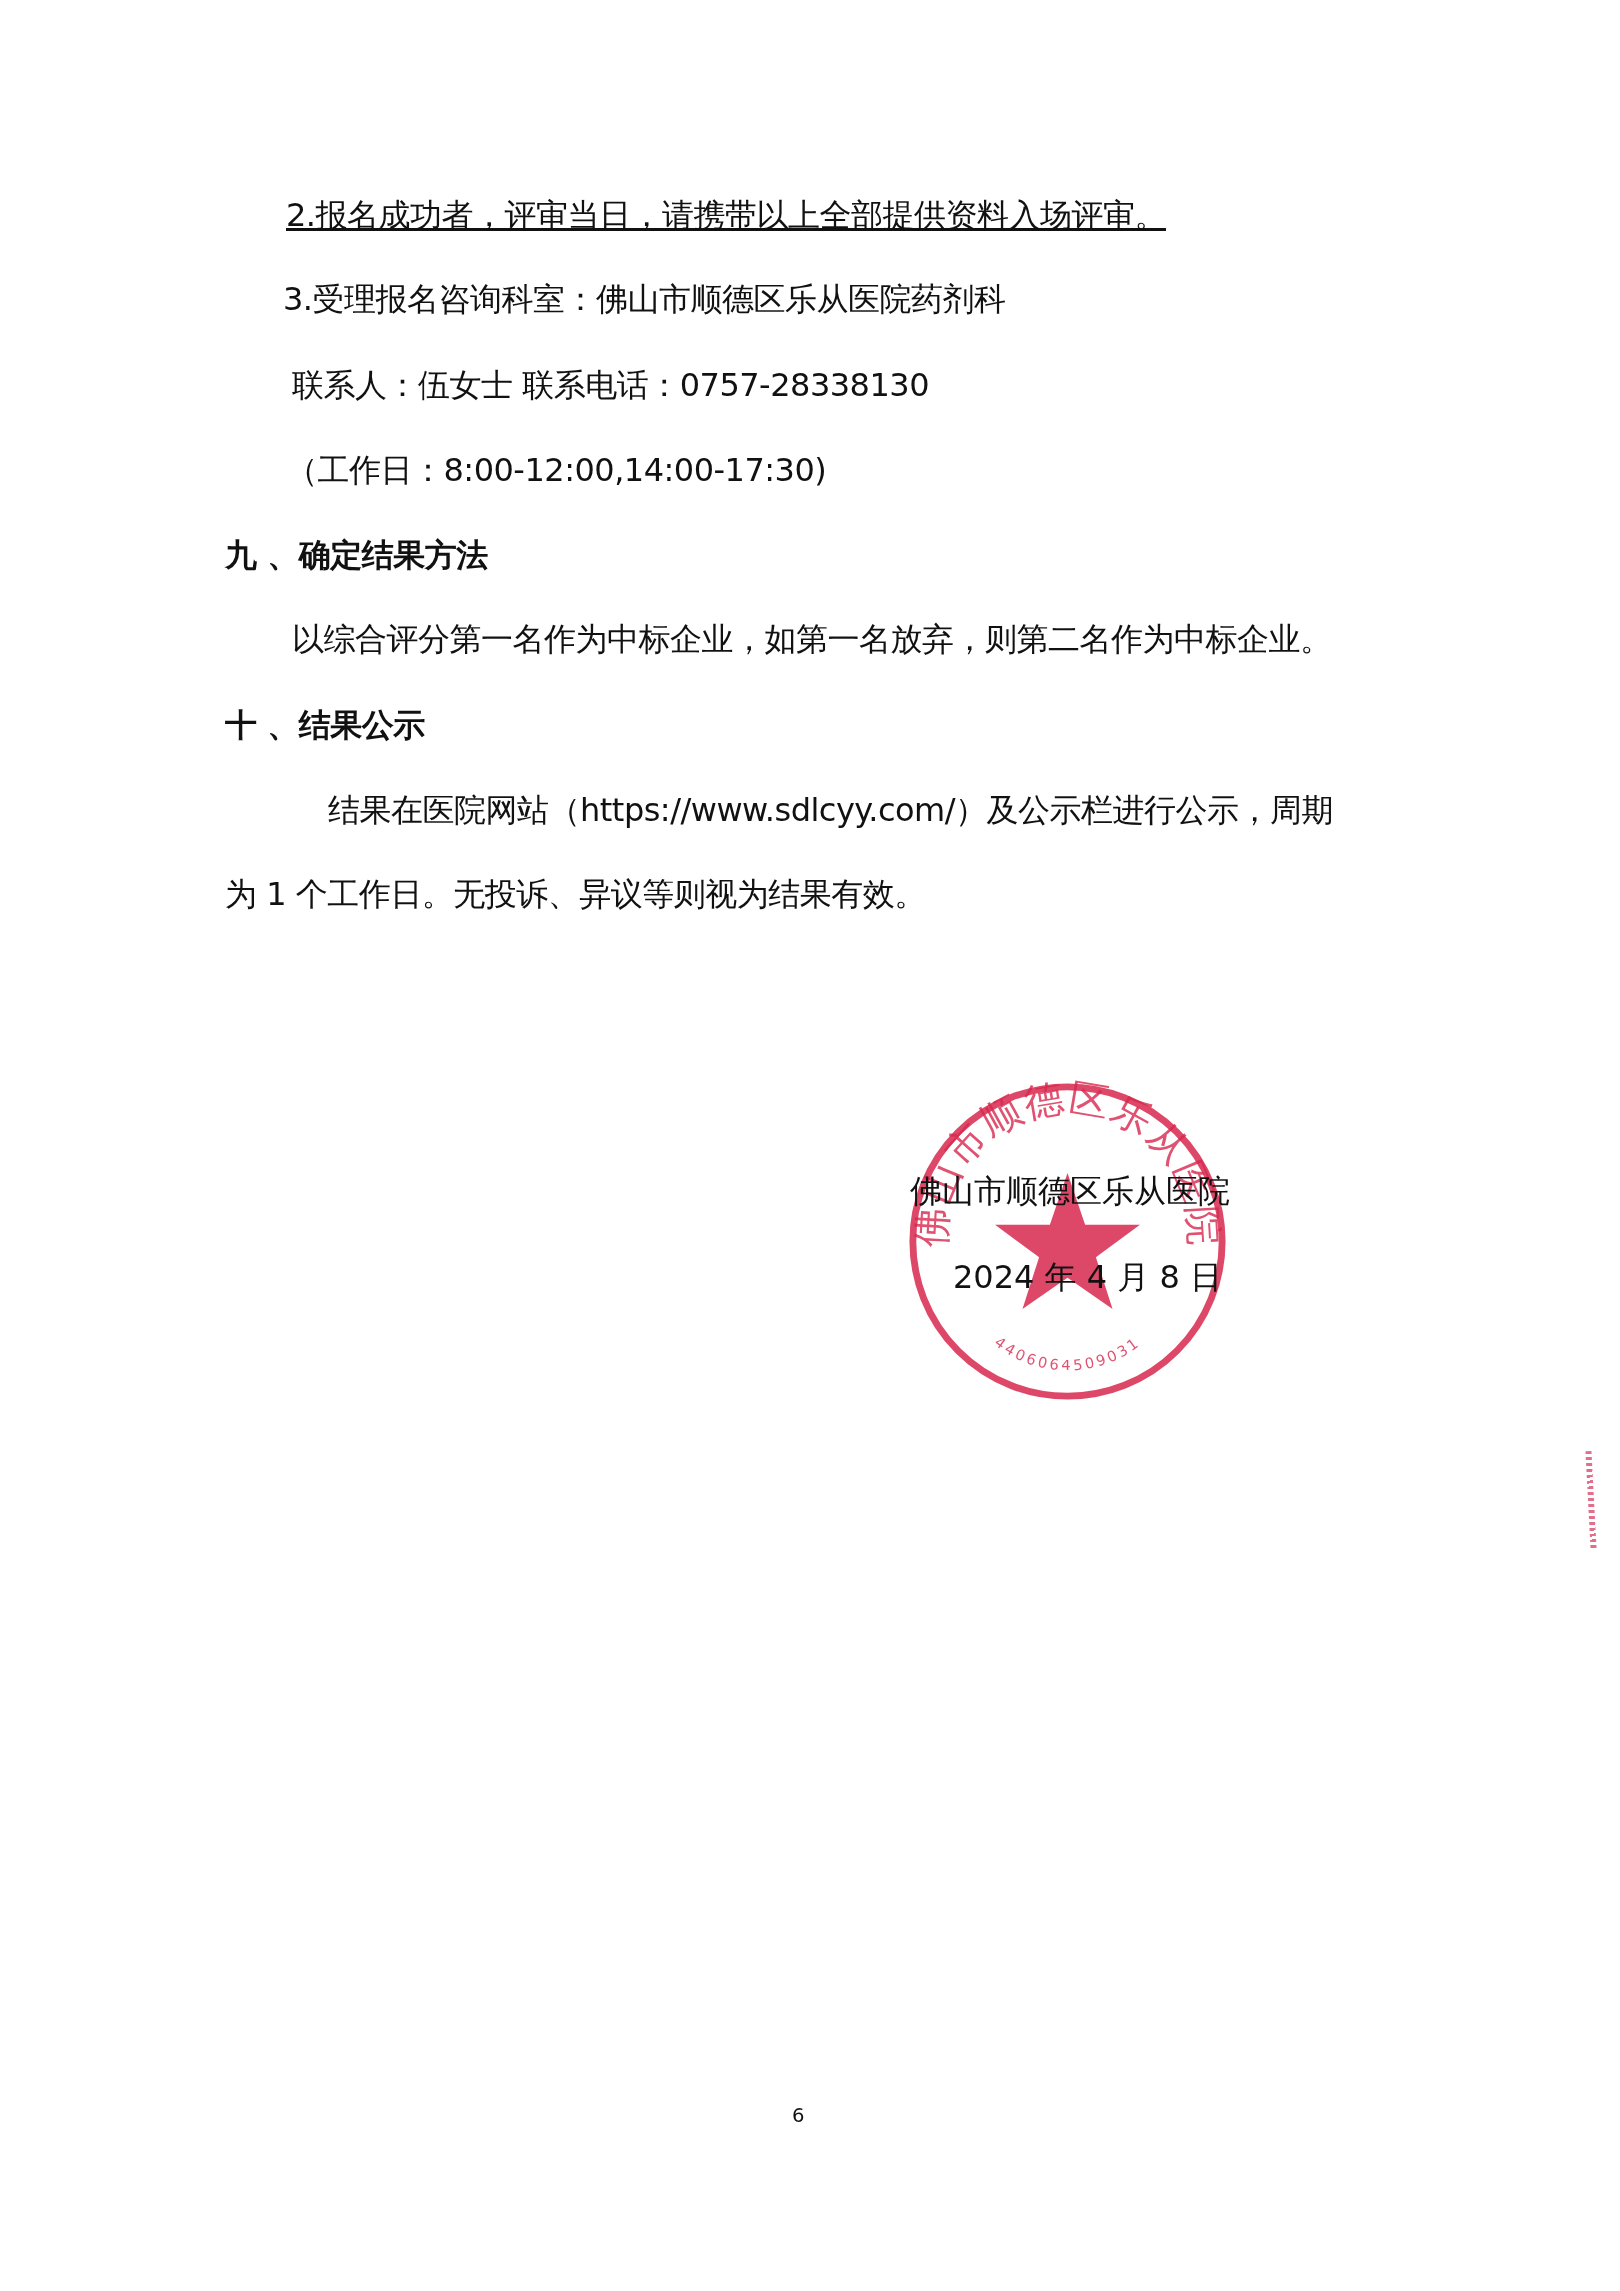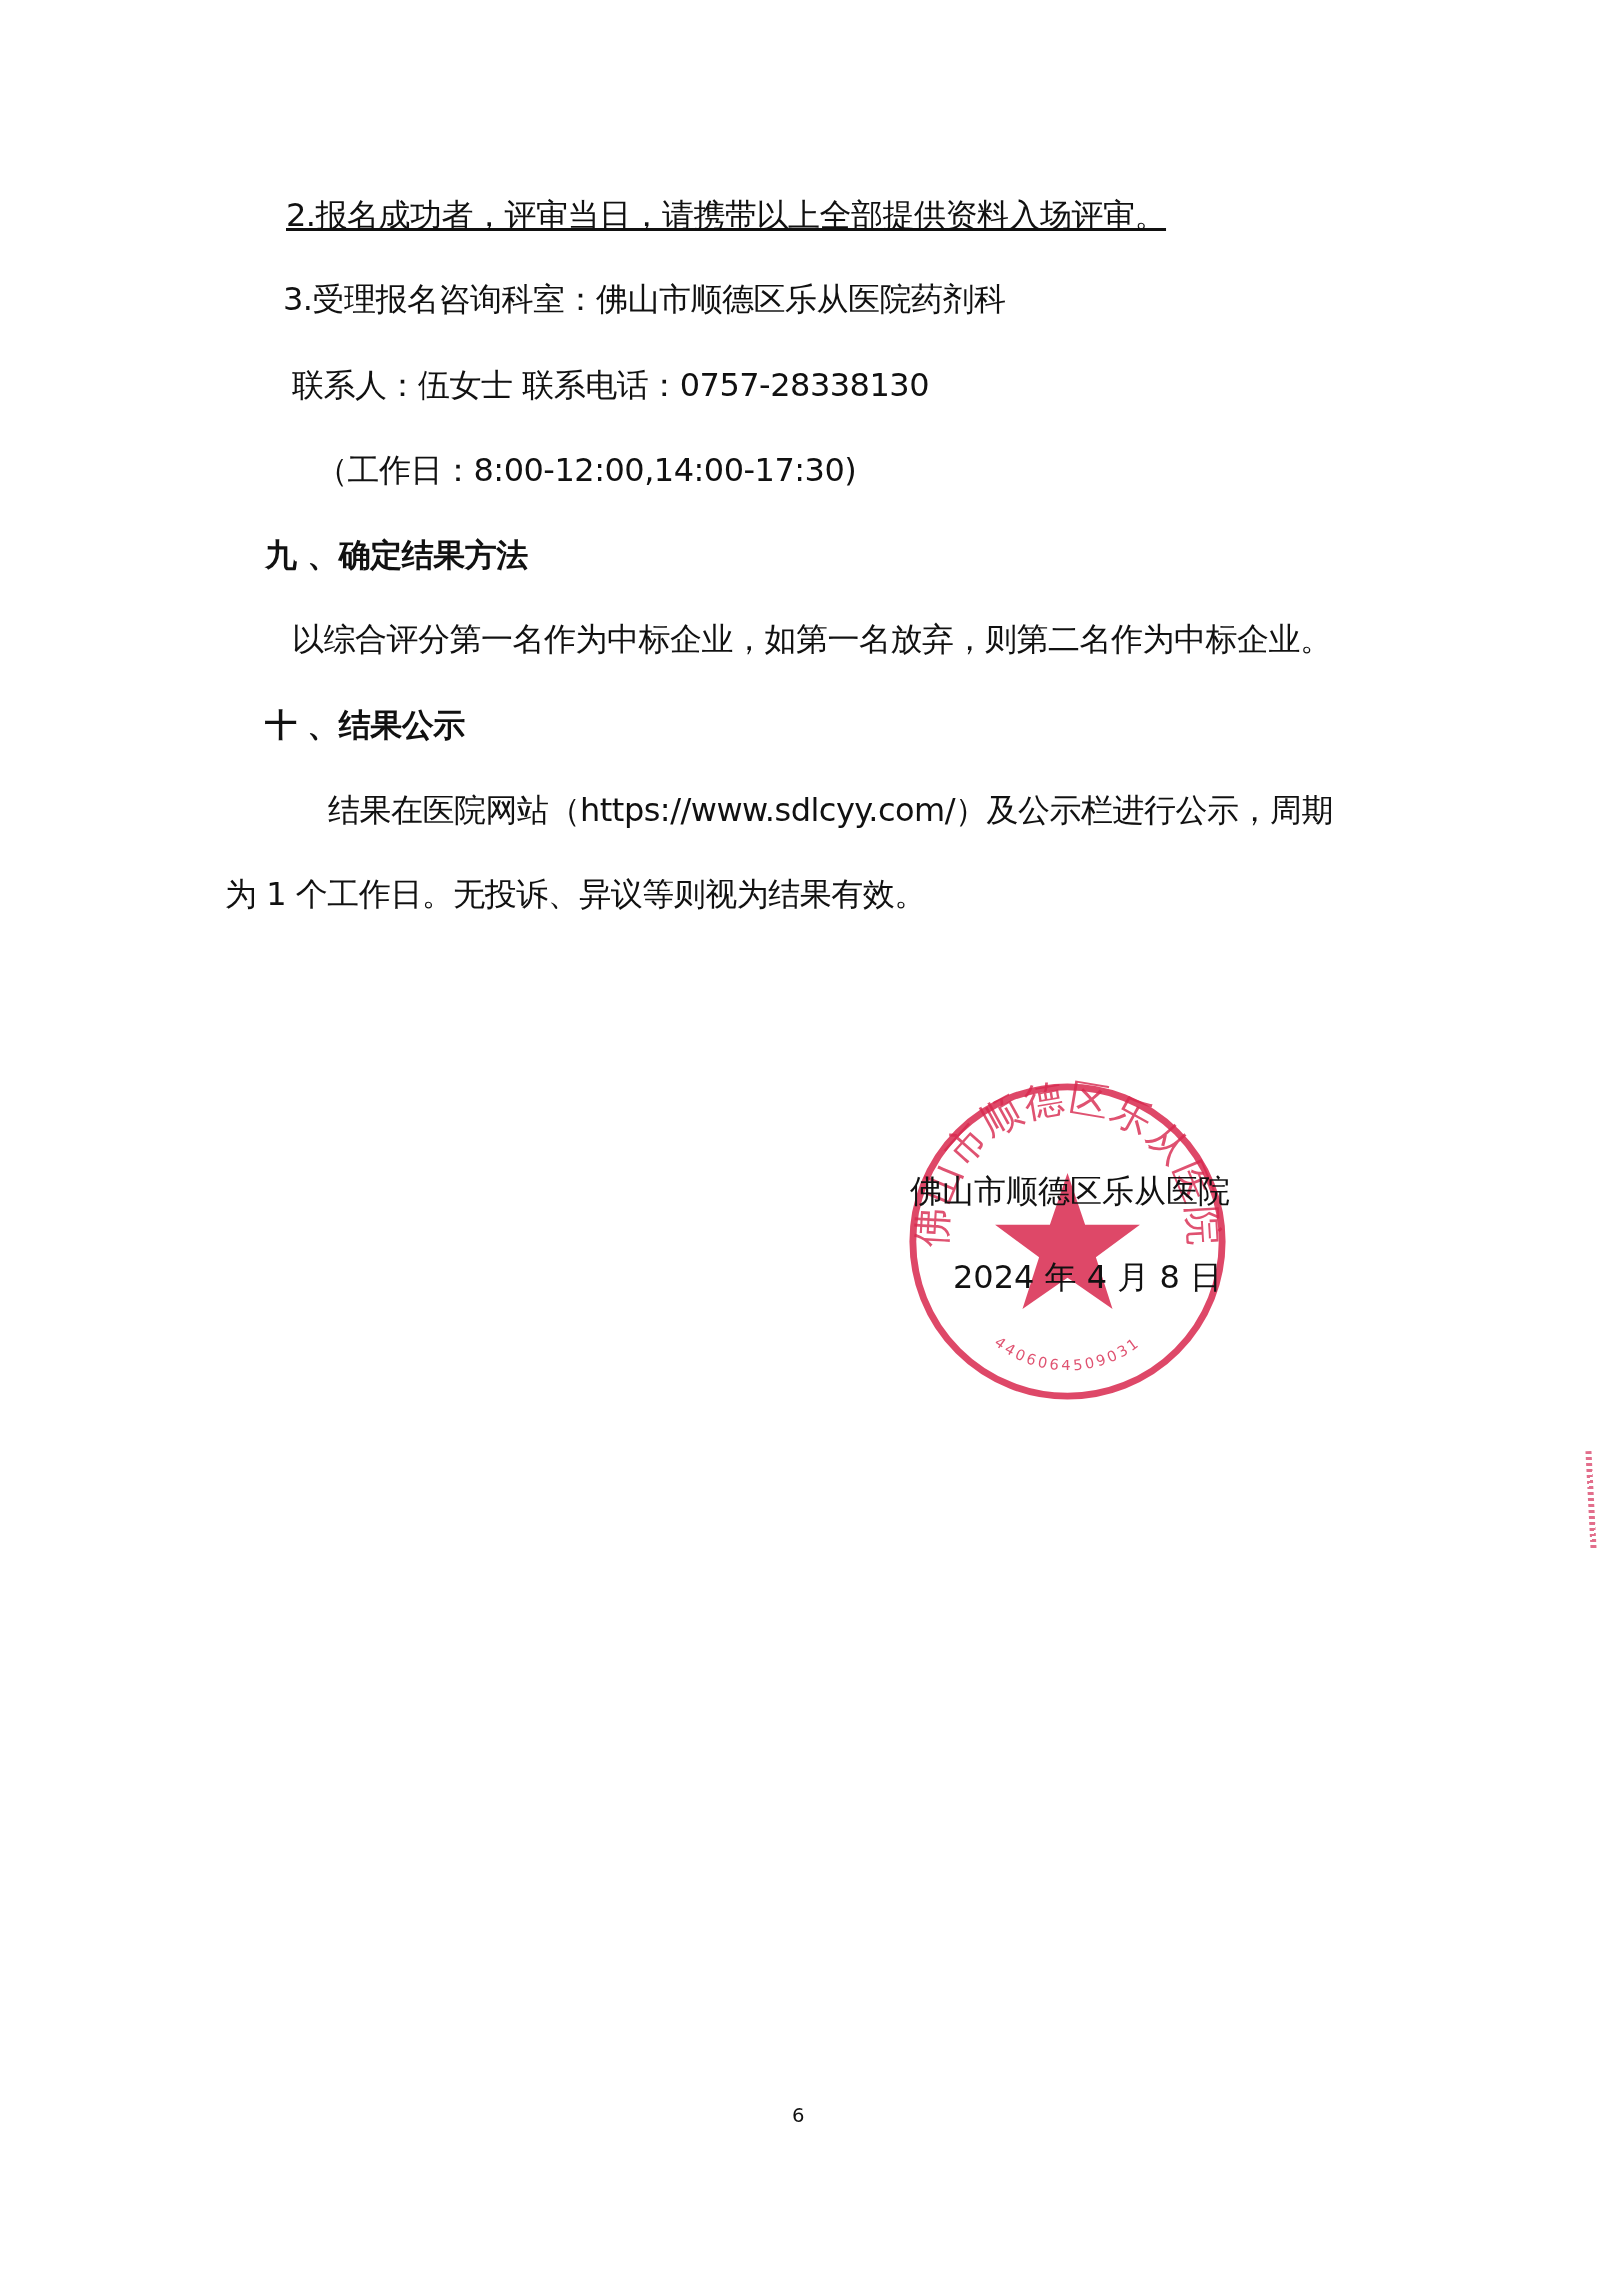--- a/index.html
+++ b/index.html
@@ -1,35 +1,35 @@
 <!DOCTYPE html>
 <html><head>
   <meta charset="utf-8">
   <style>
     html, body { margin: 0; padding: 0; background: #ffffff; }
     body { width: 1620px; height: 2292px; position: relative; overflow: hidden;
            font-family: "DejaVu Sans", "Liberation Sans", sans-serif; color: #111; }
     .line { position: absolute; white-space: nowrap; font-size: 32px; line-height: 39px; letter-spacing: -0.5px; }
-    .heading { font-weight: bold; margin-left: 40px; }
+    .heading { font-weight: bold; }
     .page-num { position: absolute; font-size: 19.6px; left: 792px; top: 2104px; }
     .stamp { position: absolute; left: 906px; top: 1080px; width: 323px; height: 323px; }
     .sig { position: absolute; white-space: nowrap; font-size: 32px; line-height: 39px; }
     .edge-mark { position: absolute; left: 1588px; top: 1451px; width: 5.9px; height: 98px;
                  background: repeating-linear-gradient(180deg, #d6305a 0 2.9px, transparent 2.9px 5.9px); opacity: .7;
                  transform: rotate(-3deg); }
   </style>
 </head>
 <body>
 
 <div>
 
   <div class="line" style="left:286px; top:196px;text-decoration:underline;">2.报名成功者，评审当日，请携带以上全部提供资料入场评审。</div>
   <div class="line" style="left:283px; top:280px;">3.受理报名咨询科室：佛山市顺德区乐从医院药剂科</div>
   <div class="line" style="left:292px; top:366px;">联系人：伍女士  联系电话：0757-28338130</div>
-  <div class="line" style="left:316px; top:451px;text-align:center;">（工作日：8:00-12:00,14:00-17:30)</div>
+  <div class="line" style="left:286px; top:451px;text-align:center;">（工作日：8:00-12:00,14:00-17:30)</div>
 
   <div class="line heading" style="left:225px; top:536px;">九 、确定结果方法</div>
   <div class="line" style="left:292px; top:620px;">以综合评分第一名作为中标企业，如第一名放弃，则第二名作为中标企业。</div>
 
   <div class="line heading" style="left:225px; top:706px;">十 、结果公示</div>
   <div class="line" style="left:328px; top:791px;">结果在医院网站（https://www.sdlcyy.com/）及公示栏进行公示，周期</div>
   <div class="line" style="left:225px; top:875px;text-align:center;">为 1 个工作日。无投诉、异议等则视为结果有效。</div>
 
   <svg class="stamp" viewBox="0 0 330 330">
     <defs>

